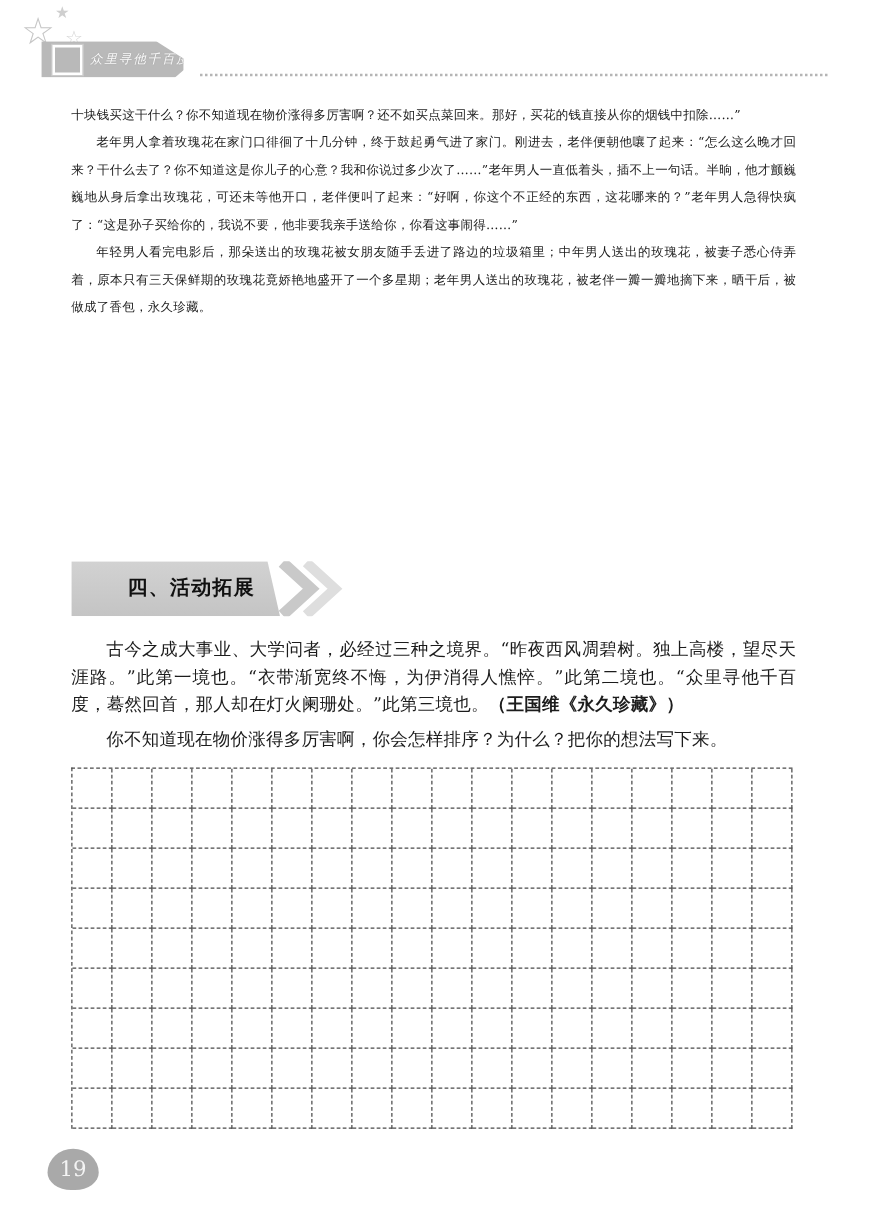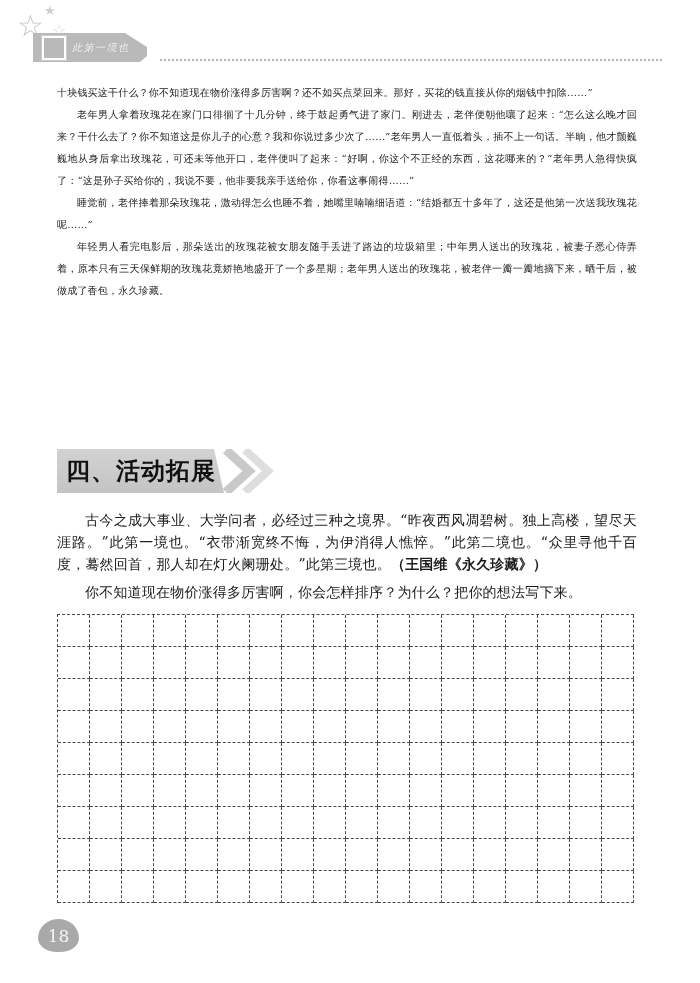--- a/index.html
+++ b/index.html
@@ -49,22 +49,23 @@
   
   .section-head { position:absolute; left:57px; top:449px; height:44px; display:flex; align-items:center; }
   .sec-shape {
     position:relative; width:167px; height:44px;
     background:linear-gradient(180deg,#d2d2d2 0%, var(--section-banner-gray,#c4c4c4) 100%);
     clip-path:polygon(0 0, calc(100% - 10px) 0, 100% 100%, 0 100%);
   }
   .sec-title {
     display:block; height:44px; line-height:44px; padding-left:9px;
     font-family:"Liberation Sans","DejaVu Sans",sans-serif;
-    font-weight:700; font-size:24px; letter-spacing:1px; color:#111111;
+    font-weight:700; font-size:16px; letter-spacing:1px; color:#111111;
     white-space:nowrap;
+    margin-left:36px;
   }
   .chevrons { margin-left:-4px; }
   .chev1 { stroke:var(--chevron-gray,#c9c9c9); }
   .chev2 { stroke:var(--chevron-light,#dedede); }
 
   
   .activity {
     position:absolute; left:57px; top:509px; width:580px;
     font-size:14px; line-height:22px; text-align:justify; letter-spacing:0.2px;
   }
@@ -95,30 +96,29 @@
 </head>
 <body>
 
 <div class="page">
 
   <div class="logo">
     <span class="star star-big">☆</span>
     <span class="star star-small-f">★</span>
     <span class="star star-mid">☆</span>
     <div class="ribbon">
-      <span class="ribbon-title">此第一境也</span>
+      <span class="ribbon-title">众里寻他千百度</span>
     </div>
     <span class="logo-square"></span>
   </div>
   <div class="dotted-rule"></div>
 
   <div class="article">
     <p>十块钱买这干什么？你不知道现在物价涨得多厉害啊？还不如买点菜回来。那好，买花的钱直接从你的烟钱中扣除……”</p>
     <p class="indent">老年男人拿着玫瑰花在家门口徘徊了十几分钟，终于鼓起勇气进了家门。刚进去，老伴便朝他嚷了起来：“怎么这么晚才回来？干什么去了？你不知道这是你儿子的心意？我和你说过多少次了……”老年男人一直低着头，插不上一句话。半晌，他才颤巍巍地从身后拿出玫瑰花，可还未等他开口，老伴便叫了起来：“好啊，你这个不正经的东西，这花哪来的？”老年男人急得快疯了：“这是孙子买给你的，我说不要，他非要我亲手送给你，你看这事闹得……”</p>
-    <p class="indent">睡觉前，老伴捧着那朵玫瑰花，激动得怎么也睡不着，她嘴里喃喃细语道：“结婚都五十多年了，这还是他第一次送我玫瑰花呢……”</p>
     <p class="indent">年轻男人看完电影后，那朵送出的玫瑰花被女朋友随手丢进了路边的垃圾箱里；中年男人送出的玫瑰花，被妻子悉心侍弄着，原本只有三天保鲜期的玫瑰花竟娇艳地盛开了一个多星期；老年男人送出的玫瑰花，被老伴一瓣一瓣地摘下来，晒干后，被做成了香包，永久珍藏。</p>
   </div>
 
   <div class="section-head">
     <div class="sec-shape">
       <span class="sec-title">四、活动拓展</span>
     </div>
     <svg class="chevrons" width="62" height="44" viewBox="0 0 62 44">
       <polyline class="chev1" points="6,1 29,22 6,43" fill="none" stroke-width="9"></polyline>
       <polyline class="chev2" points="25,1 48,22 25,43" fill="none" stroke-width="8"></polyline>
@@ -289,16 +289,16 @@
       <div class="cell"></div>
       <div class="cell"></div>
       <div class="cell"></div>
       <div class="cell"></div>
       <div class="cell"></div>
       <div class="cell"></div>
       <div class="cell"></div>
     </div>
 
   <div class="page-badge">
-    <span>18</span>
+    <span>19</span>
   </div>
 
 </div>
 
 </body></html>

